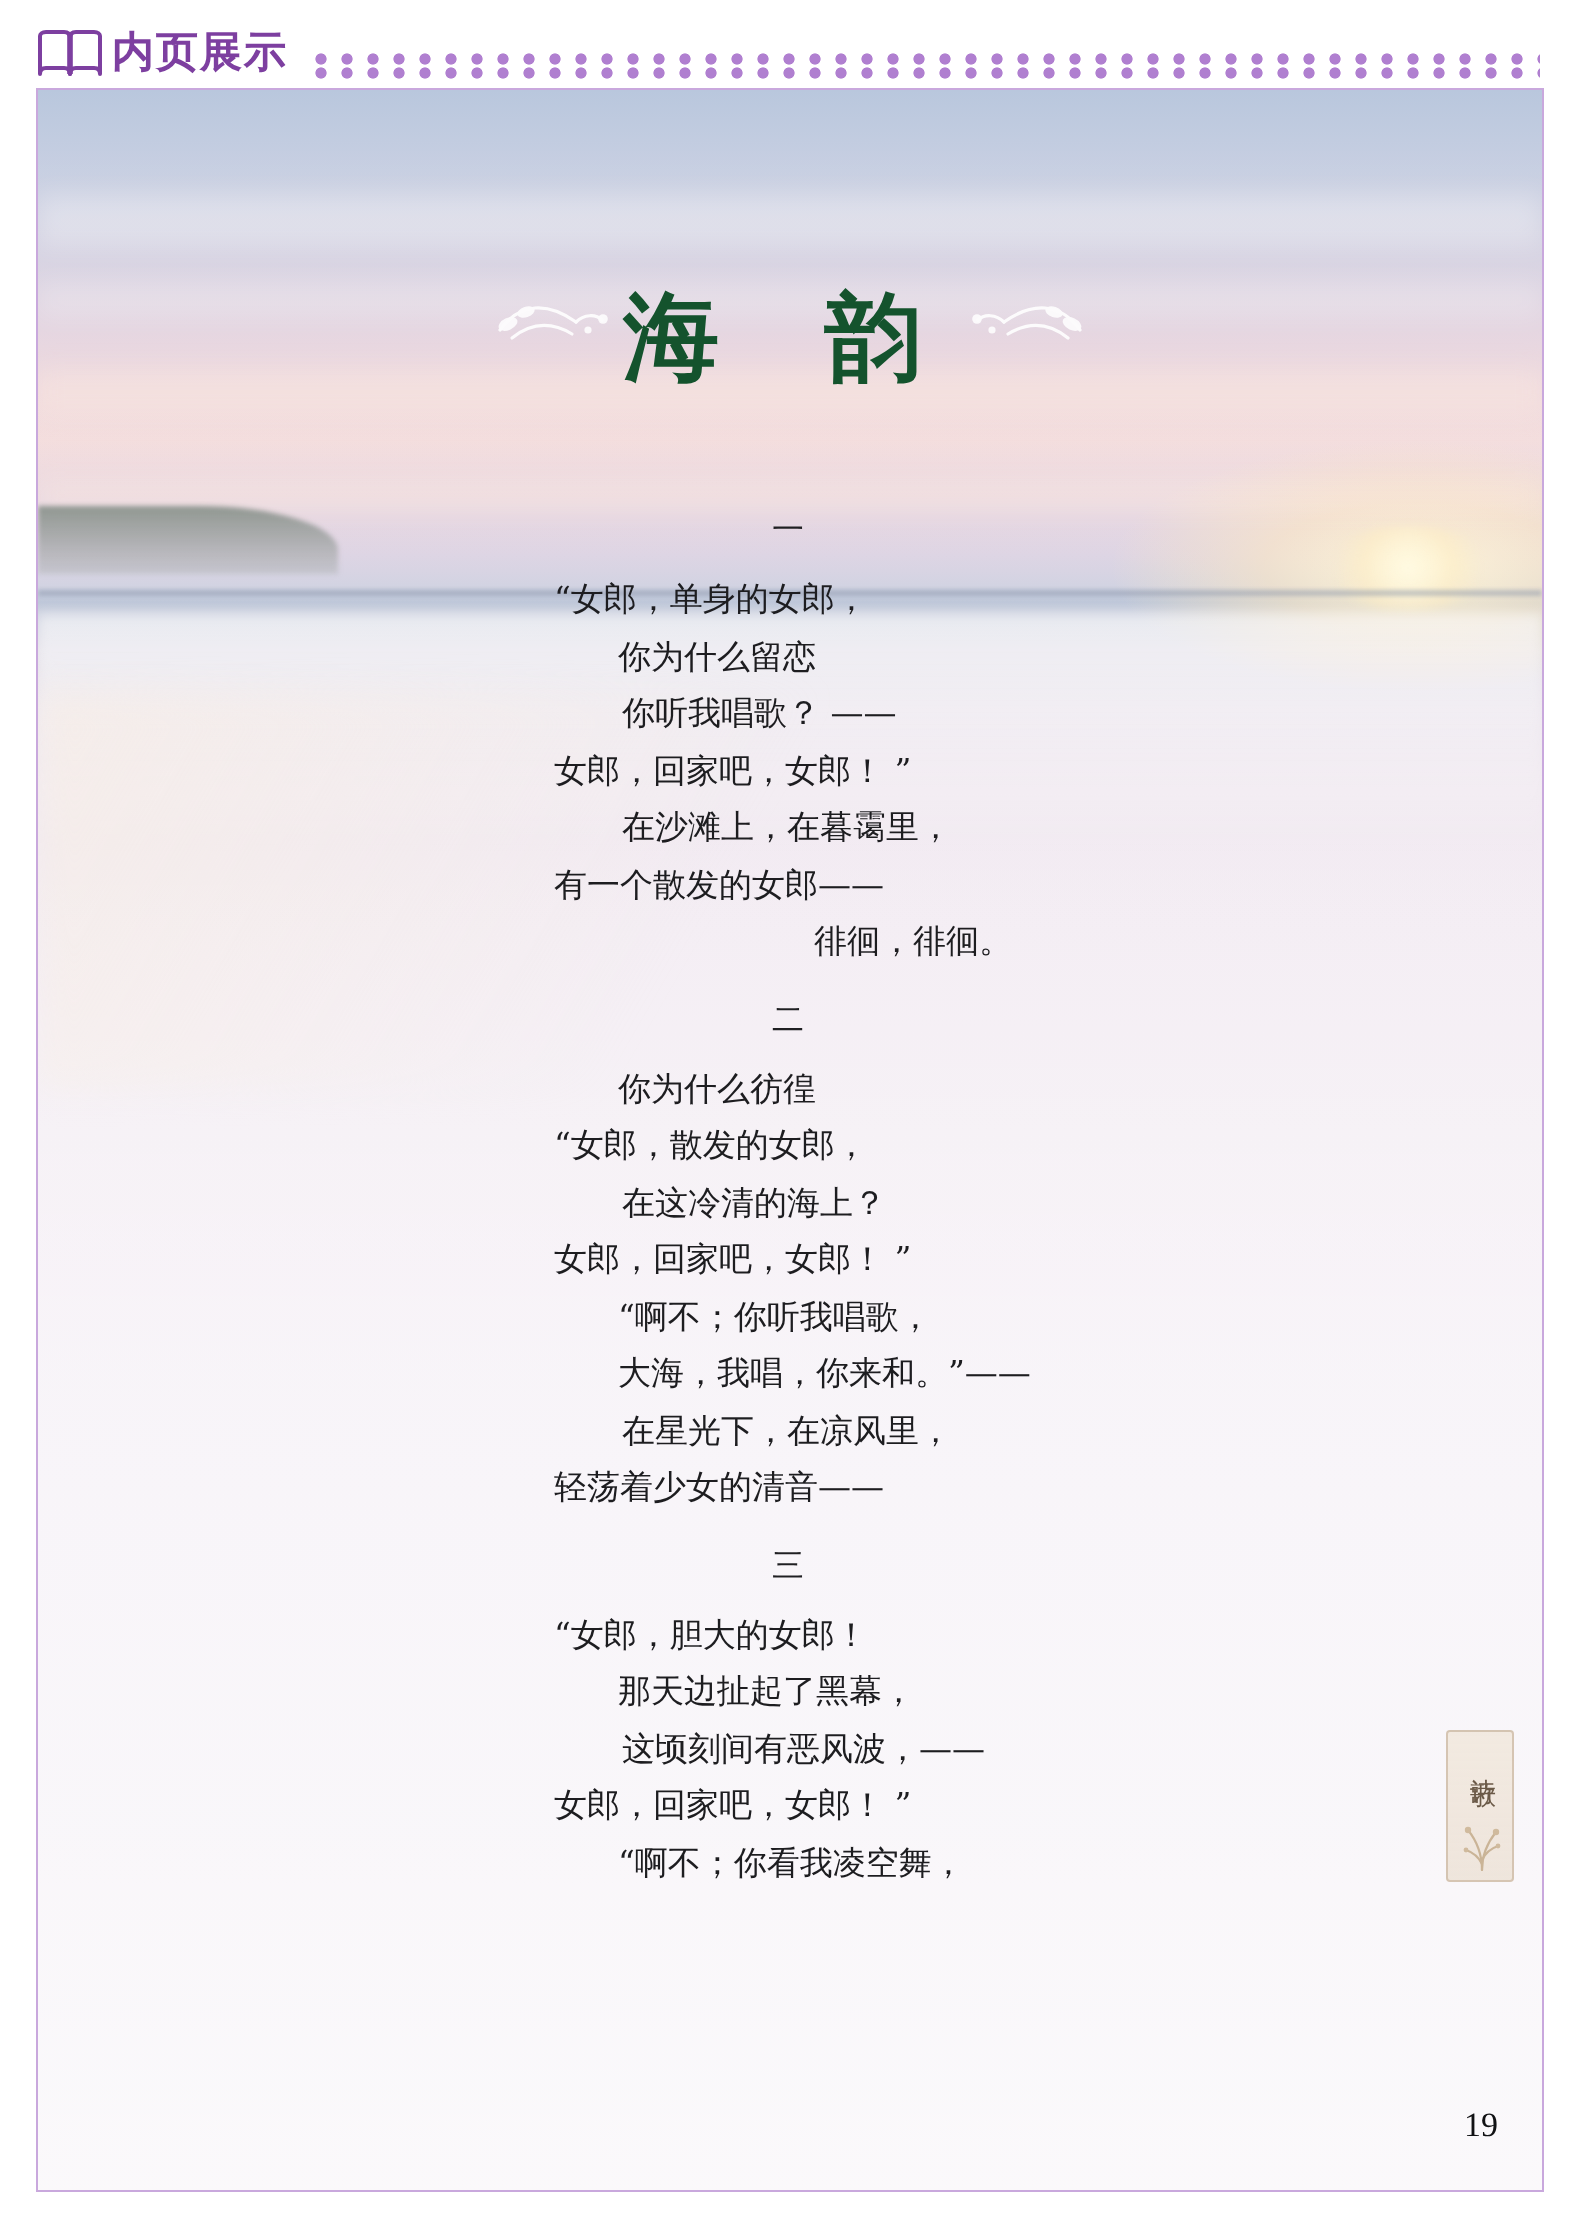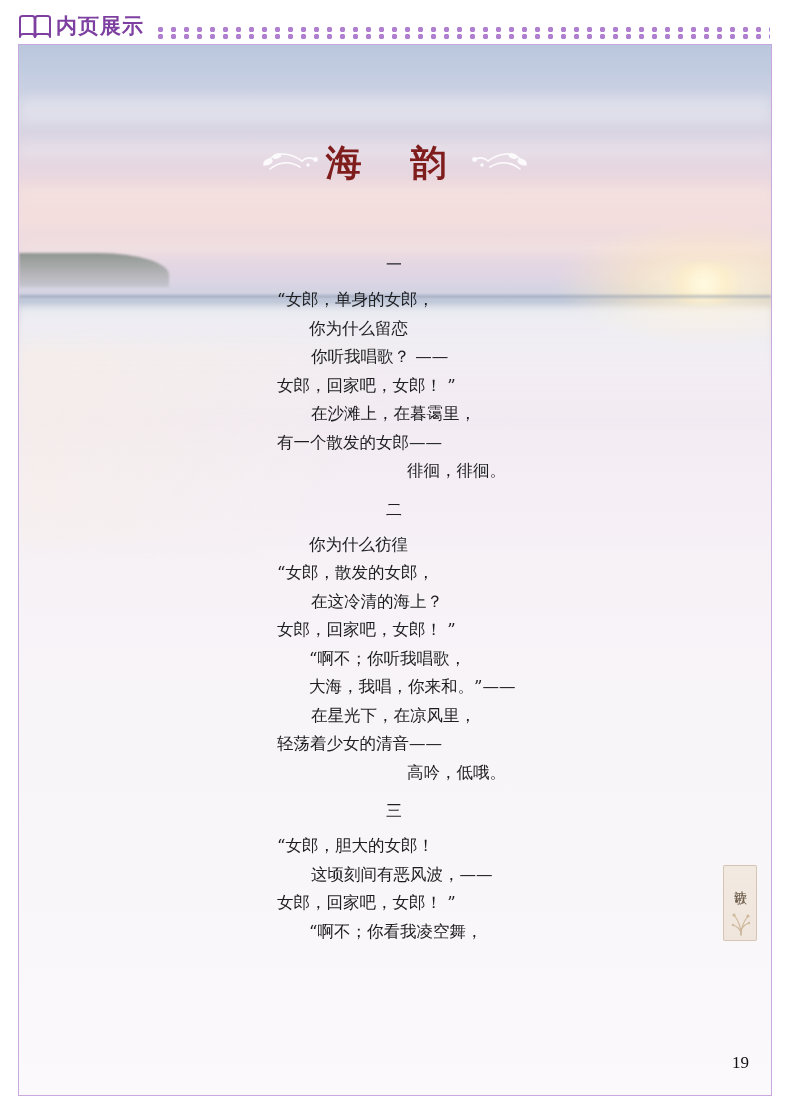--- a/index.html
+++ b/index.html
@@ -165,23 +165,23 @@
     text-align: center;
     height: 70px;
   }
   .title-inner {
     display: inline-block;
     position: relative;
     padding: 0 64px;
   }
   .poem-title {
     font-family: "DejaVu Serif", "Liberation Serif", serif;
-    font-size: 36px;
+    font-size: 48px;
     letter-spacing: 18px;
-    color: #7f1d1d;
+    color: #14532d;
     text-indent: 18px;
     font-weight: bold;
     line-height: 1.2;
   }
   .flourish {
     position: absolute;
     top: 4px;
     width: 58px;
     height: 34px;
     opacity: 0.9;
@@ -339,25 +339,25 @@
       <div class="stanza">
         <div class="stanza-num">二</div>
         <div class="line i1">你为什么彷徨</div>
         <div class="line">“女郎，散发的女郎，</div>
         <div class="line i2">在这冷清的海上？</div>
         <div class="line">女郎，回家吧，女郎！ ”</div>
         <div class="line i1">“啊不；你听我唱歌，</div>
         <div class="line i1">大海，我唱，你来和。”——</div>
         <div class="line i2">在星光下，在凉风里，</div>
         <div class="line">轻荡着少女的清音——</div>
-        <div class="line i3">高吟，低哦。</div>
       </div>
       <div class="stanza">
         <div class="stanza-num">三</div>
         <div class="line">“女郎，胆大的女郎！</div>
+        <div class="line i1">那天边扯起了黑幕，</div>
         <div class="line i2">这顷刻间有恶风波，——</div>
         <div class="line">女郎，回家吧，女郎！ ”</div>
         <div class="line i1">“啊不；你看我凌空舞，</div>
       </div>
     </div>
 
   <div class="side-tab">
     <span class="side-tab-text">诗歌</span>
     <span class="side-tab-ornament">
       <svg width="22" height="26" viewBox="0 0 22 26" xmlns="http://www.w3.org/2000/svg">

